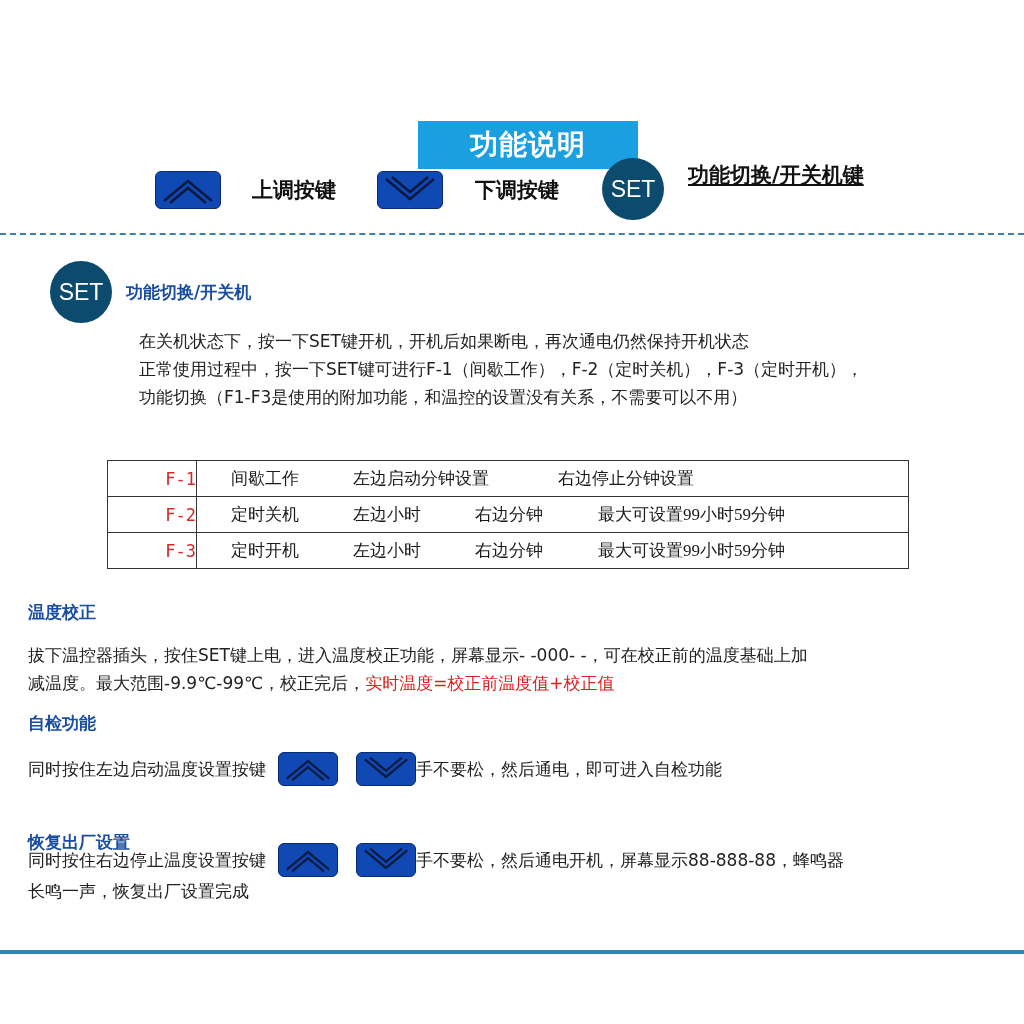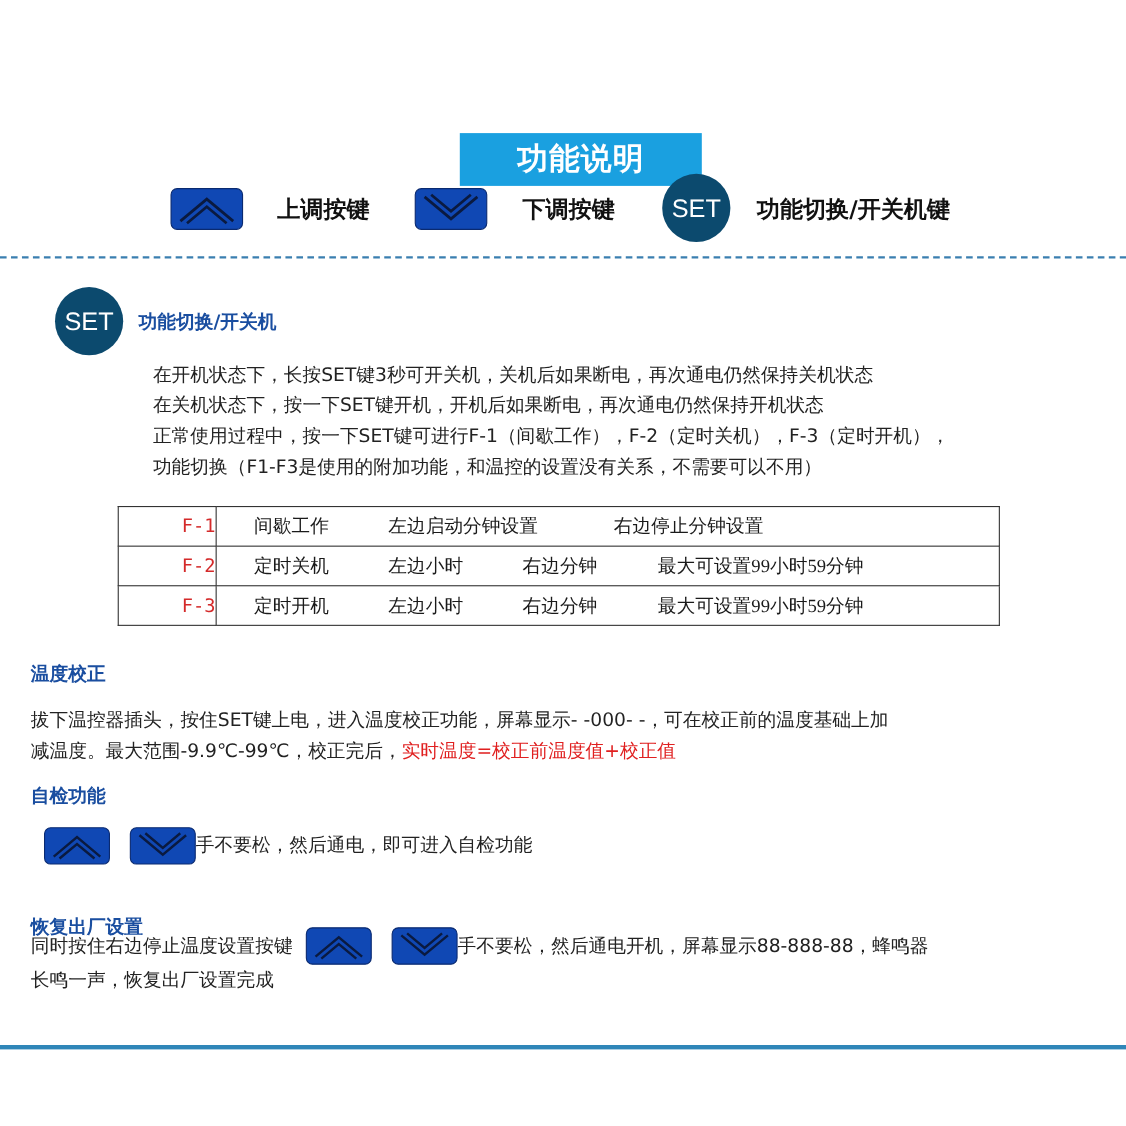--- a/index.html
+++ b/index.html
@@ -52,29 +52,28 @@
 
 <div class="abs key" style="left:377px; top:171px;">
   <svg viewBox="0 0 60 34">
       <path d="M6 6 L30 26 L54 6" fill="none" stroke="#0a1a40" stroke-width="2.5"></path>
       <path d="M12 4 L30 19 L48 4" fill="none" stroke="#0a1a40" stroke-width="2.5"></path>
     </svg>
 </div>
 <div class="abs legend-label" style="left:475px; top:176px;">下调按键</div>
 
 <div class="abs set-circle" style="left:602px; top:158px; width:62px; height:62px; font-size:23px;">SET</div>
-<div class="abs legend-label" style="left:688px; top:176px;">功能切换/开关机键</div>
+<div class="abs legend-label" style="left:688px; top:161px;text-decoration:underline;">功能切换/开关机键</div>
 
 <div class="abs dash-line"></div>
 
 <div class="abs set-circle" style="left:50px; top:261px; width:62px; height:62px; font-size:23px;">SET</div>
 <div class="abs sec-title" style="left:126px; top:281px;">功能切换/开关机</div>
 
 <div class="abs body-text" style="left:139px; top:327px; white-space:nowrap;">
-  <div>在开机状态下，长按SET键3秒可开关机，关机后如果断电，再次通电仍然保持关机状态</div>
   <div>在关机状态下，按一下SET键开机，开机后如果断电，再次通电仍然保持开机状态</div>
   <div>正常使用过程中，按一下SET键可进行F-1（间歇工作），F-2（定时关机），F-3（定时开机），</div>
   <div>功能切换（F1-F3是使用的附加功能，和温控的设置没有关系，不需要可以不用）</div>
 </div>
 
 <table class="ftable">
   <tbody>
       <tr>
     <td class="code">F-1</td>
     <td class="desc">
@@ -97,20 +96,21 @@
   </table>
 
 <div class="abs sec-title" style="left:28px; top:601px;">温度校正</div>
 <div class="abs body-text" style="left:28px; top:641px; white-space:nowrap;">
   <div>拔下温控器插头，按住SET键上电，进入温度校正功能，屏幕显示- -000- -，可在校正前的温度基础上加</div>
   <div><span>减温度。最大范围-9.9℃-99℃，校正完后，</span><span class="red">实时温度=校正前温度值+校正值</span></div>
 </div>
 
 <div class="abs sec-title" style="left:28px; top:712px;">自检功能</div>
 <div class="abs body-text" style="left:28px; top:752px; white-space:nowrap; display:flex; align-items:center;">
+  <span>同时按住左边启动温度设置按键</span>
   <span class="key inline-key" style="width:60px; height:34px; margin-left:12px;">
     <svg viewBox="0 0 60 34" style="width:56px;height:30px">
         <path d="M6 28 L30 8 L54 28" fill="none" stroke="#0a1a40" stroke-width="2.5"></path>
         <path d="M12 30 L30 15 L48 30" fill="none" stroke="#0a1a40" stroke-width="2.5"></path>
       </svg>
   </span>
   <span class="key inline-key" style="width:60px; height:34px; margin-left:18px;">
     <svg viewBox="0 0 60 34" style="width:56px;height:30px">
         <path d="M6 6 L30 26 L54 6" fill="none" stroke="#0a1a40" stroke-width="2.5"></path>
         <path d="M12 4 L30 19 L48 4" fill="none" stroke="#0a1a40" stroke-width="2.5"></path>

